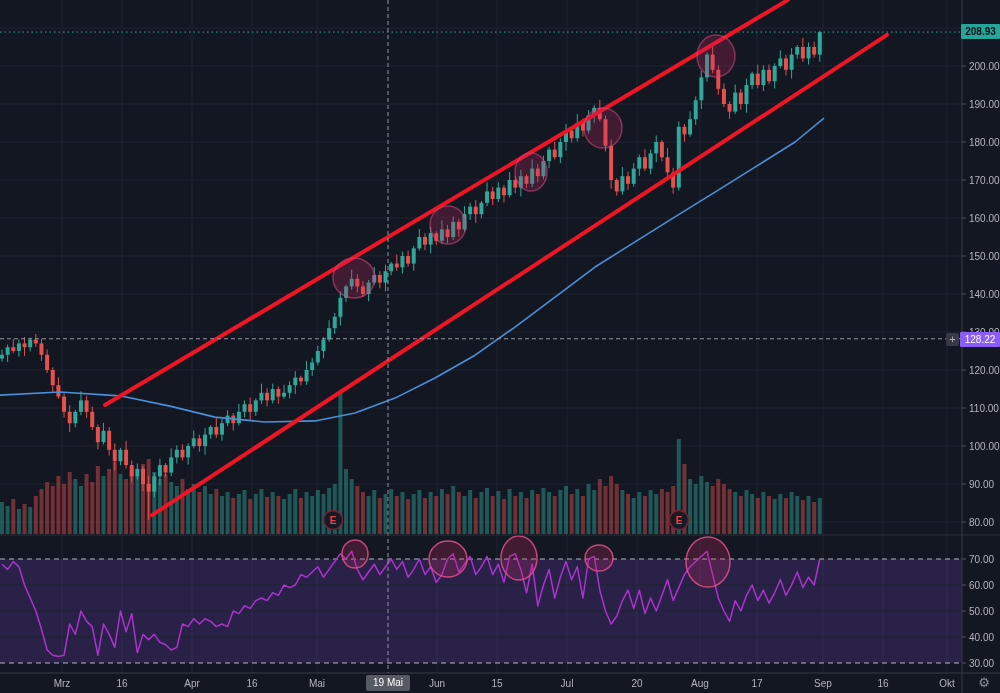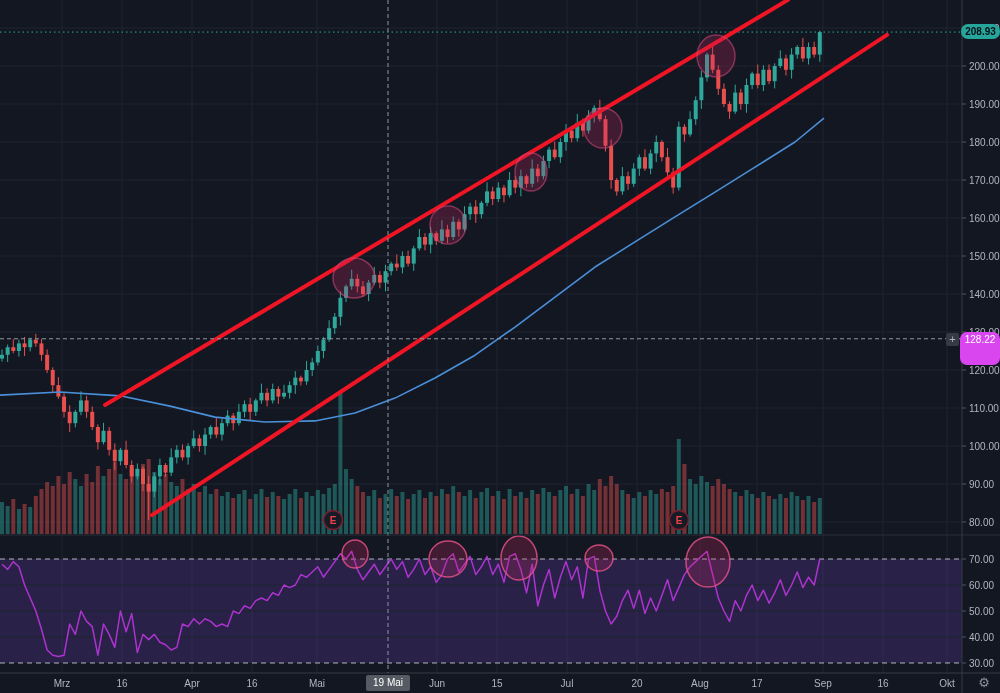--- a/index.html
+++ b/index.html
@@ -1,22 +1,22 @@
 <!DOCTYPE html>
 <html><head>
 <meta charset="utf-8">
 <style>
   html,body{margin:0;padding:0;background:#0c0e15;}
   .root{position:relative;width:1000px;height:693px;background:#131722;overflow:hidden;
         font-family:"Liberation Sans",sans-serif;}
   svg{position:absolute;left:0;top:0;}
   svg text{font-family:"Liberation Sans",sans-serif;}
-  .badge{position:absolute;font-size:10px;line-height:15px;text-align:center;border-radius:7px;}
+  .badge{position:absolute;font-size:10px;line-height:15px;text-align:center;border-radius:1px;}
   .last-price{left:961px;top:24px;width:39px;height:15px;background:#26a69a;color:#071019;font-weight:bold;}
-  .cross-price{left:960px;top:332px;width:40px;height:33px;background:#d946ef;color:#ffffff;}
+  .cross-price{left:960px;top:332px;width:40px;height:15px;background:#8b5cf6;color:#ffffff;}
   .plus-btn{left:946px;top:333px;width:13px;height:13px;background:#363a45;color:#b2b5be;
             font-size:11px;line-height:13px;border-radius:2px;cursor:pointer;}
   .cross-time{left:366px;top:675px;width:44px;height:16px;background:#565a63;color:#ffffff;
               line-height:16px;border-radius:2px;}
   .gear{position:absolute;left:972px;top:675px;width:24px;height:16px;color:#8a8e99;
         font-size:13px;line-height:16px;text-align:center;cursor:pointer;}
 </style>
 </head>
 <body>
 

